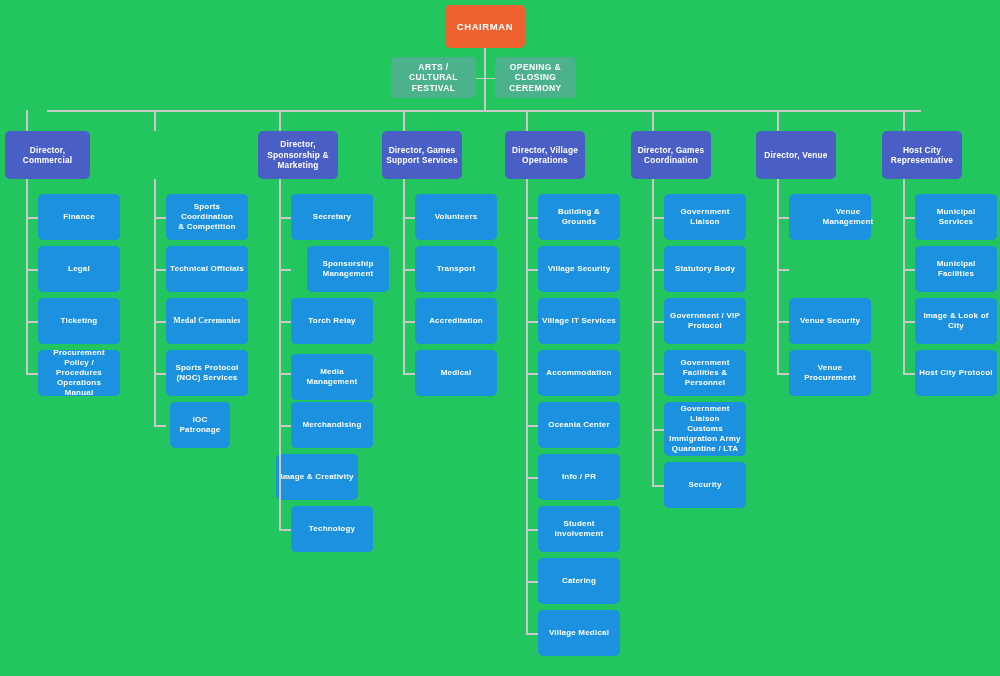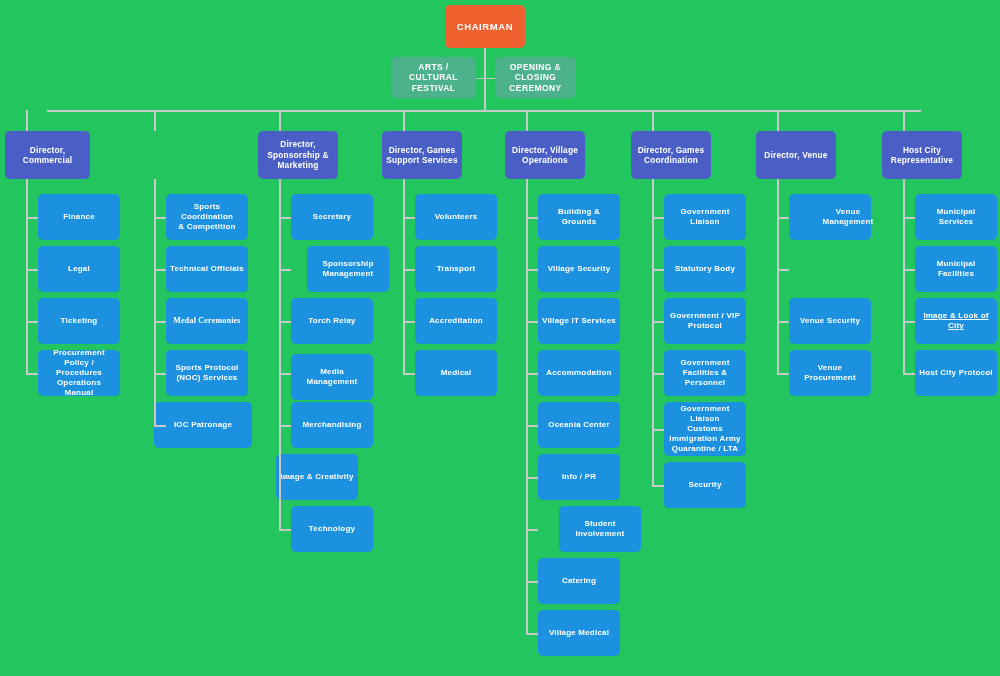--- a/index.html
+++ b/index.html
@@ -79,21 +79,21 @@
     <div class="node leaf" style="left: 166px; top: 194px; width: 82px; height: 46px;">Sports Coordination
 &amp; Competition</div>
     <div class="edge h" style="left: 154.2px; top: 217px; width: 11.8px;"></div>
     <div class="node leaf" style="left: 166px; top: 246px; width: 82px; height: 46px;">Technical Officials</div>
     <div class="edge h" style="left: 154.2px; top: 269px; width: 11.8px;"></div>
     <div class="node leaf" style="left: 166px; top: 298px; width: 82px; height: 46px; font-family: Liberation Serif, serif;">Medal Ceremonies</div>
     <div class="edge h" style="left: 154.2px; top: 321px; width: 11.8px;"></div>
     <div class="node leaf" style="left: 166px; top: 350px; width: 82px; height: 46px;">Sports Protocol
 (NOC) Services</div>
     <div class="edge h" style="left: 154.2px; top: 373px; width: 11.8px;"></div>
-    <div class="node leaf" style="left: 154px; top: 402px; width: 98px; height: 46px;">IOC Patronage</div>
+    <div class="node leaf" style="left: 170px; top: 402px; width: 60px; height: 46px;">IOC Patronage</div>
     <div class="edge h" style="left: 154.2px; top: 425px; width: 11.8px;"></div>
     <div class="edge v" style="left: 154.2px; top: 179px; height: 246px;"></div>
     <div class="edge v" style="left: 279.2px; top: 110px; height: 21px;"></div>
     <div class="node director" style="left: 258px; top: 131px; width: 80px; height: 48px;">Director,
 Sponsorship &amp;
 Marketing</div>
     <div class="node leaf" style="left: 291px; top: 194px; width: 82px; height: 46px;">Secretary</div>
     <div class="edge h" style="left: 279.2px; top: 217px; width: 11.8px;"></div>
     <div class="node leaf" style="left: 291px; top: 246px; width: 82px; height: 46px; margin-left: 16px;">Sponsorship
 Management</div>
@@ -129,21 +129,21 @@
     <div class="node leaf" style="left: 538px; top: 246px; width: 82px; height: 46px;">Village Security</div>
     <div class="edge h" style="left: 526.2px; top: 269px; width: 11.8px;"></div>
     <div class="node leaf" style="left: 538px; top: 298px; width: 82px; height: 46px;">Village IT Services</div>
     <div class="edge h" style="left: 526.2px; top: 321px; width: 11.8px;"></div>
     <div class="node leaf" style="left: 538px; top: 350px; width: 82px; height: 46px;">Accommodation</div>
     <div class="edge h" style="left: 526.2px; top: 373px; width: 11.8px;"></div>
     <div class="node leaf" style="left: 538px; top: 402px; width: 82px; height: 46px;">Oceania Center</div>
     <div class="edge h" style="left: 526.2px; top: 425px; width: 11.8px;"></div>
     <div class="node leaf" style="left: 538px; top: 454px; width: 82px; height: 46px;">Info / PR</div>
     <div class="edge h" style="left: 526.2px; top: 477px; width: 11.8px;"></div>
-    <div class="node leaf" style="left: 538px; top: 506px; width: 82px; height: 46px; margin-left: 21px;">Student Involvement</div>
+    <div class="node leaf" style="left: 538px; top: 506px; width: 82px; height: 46px;">Student Involvement</div>
     <div class="edge h" style="left: 526.2px; top: 529px; width: 11.8px;"></div>
     <div class="node leaf" style="left: 538px; top: 558px; width: 82px; height: 46px;">Catering</div>
     <div class="edge h" style="left: 526.2px; top: 581px; width: 11.8px;"></div>
     <div class="node leaf" style="left: 538px; top: 610px; width: 82px; height: 46px;">Village Medical</div>
     <div class="edge h" style="left: 526.2px; top: 633px; width: 11.8px;"></div>
     <div class="edge v" style="left: 526.2px; top: 179px; height: 454px;"></div>
     <div class="edge v" style="left: 652.2px; top: 110px; height: 21px;"></div>
     <div class="node director" style="left: 631px; top: 131px; width: 80px; height: 48px;">Director, Games
 Coordination</div>
     <div class="node leaf" style="left: 664px; top: 194px; width: 82px; height: 46px;">Government Liaison</div>
@@ -175,18 +175,18 @@
     <div class="node leaf" style="left: 789px; top: 350px; width: 82px; height: 46px;">Venue Procurement</div>
     <div class="edge h" style="left: 777.2px; top: 373px; width: 11.8px;"></div>
     <div class="edge v" style="left: 777.2px; top: 179px; height: 194px;"></div>
     <div class="edge v" style="left: 903.2px; top: 110px; height: 21px;"></div>
     <div class="node director" style="left: 882px; top: 131px; width: 80px; height: 48px;">Host City
 Representative</div>
     <div class="node leaf" style="left: 915px; top: 194px; width: 82px; height: 46px;">Municipal Services</div>
     <div class="edge h" style="left: 903.2px; top: 217px; width: 11.8px;"></div>
     <div class="node leaf" style="left: 915px; top: 246px; width: 82px; height: 46px;">Municipal Facilities</div>
     <div class="edge h" style="left: 903.2px; top: 269px; width: 11.8px;"></div>
-    <div class="node leaf" style="left: 915px; top: 298px; width: 82px; height: 46px; text-decoration: underline;">Image &amp; Look of City</div>
+    <div class="node leaf" style="left: 915px; top: 298px; width: 82px; height: 46px;">Image &amp; Look of City</div>
     <div class="edge h" style="left: 903.2px; top: 321px; width: 11.8px;"></div>
     <div class="node leaf" style="left: 915px; top: 350px; width: 82px; height: 46px;">Host City Protocol</div>
     <div class="edge h" style="left: 903.2px; top: 373px; width: 11.8px;"></div>
     <div class="edge v" style="left: 903.2px; top: 179px; height: 194px;"></div>
   </div>
 
 </body></html>

